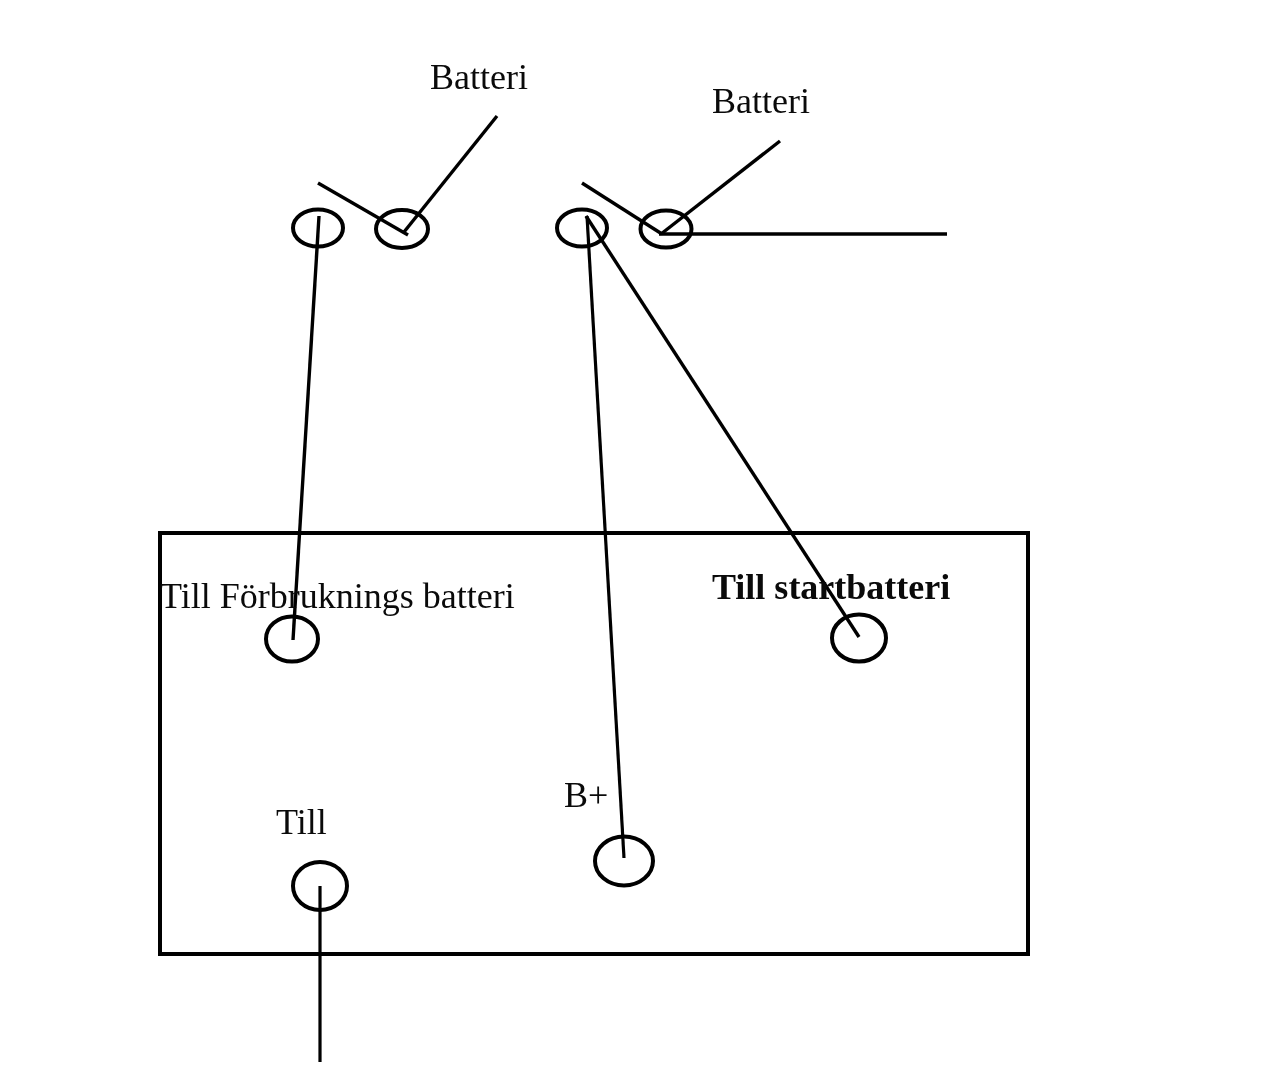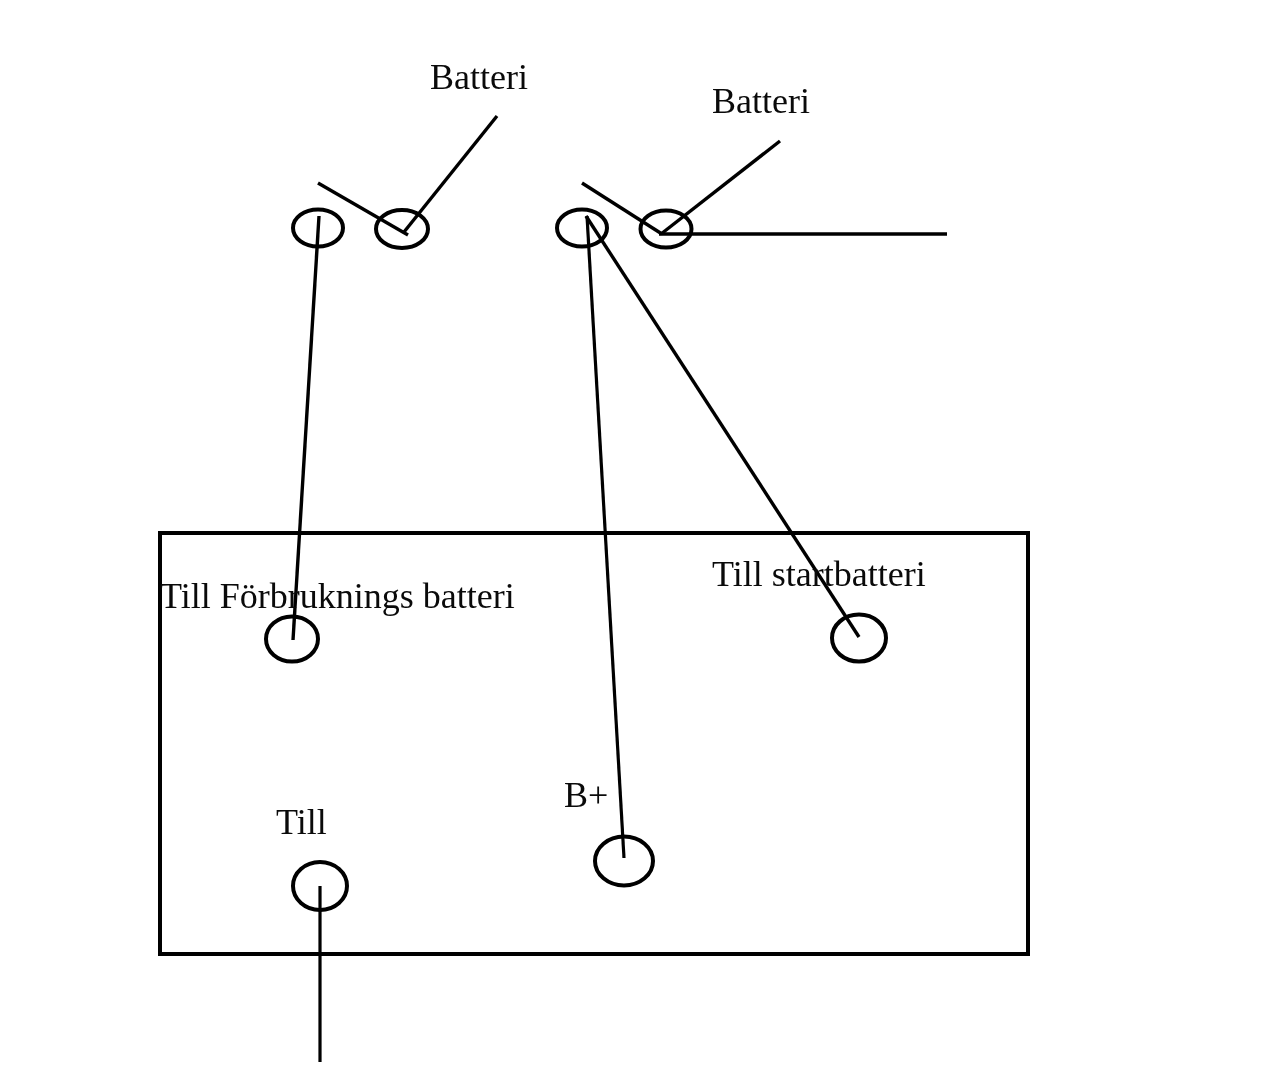--- a/index.html
+++ b/index.html
@@ -62,19 +62,19 @@
     <ellipse cx="320" cy="886" rx="27" ry="24" fill="none" stroke="#000000" stroke-width="4"></ellipse>
   </svg>
 
   <div class="lbl" style="left:430px; top:59px;">Batteri</div>
 
   <div class="lbl" style="left:712px; top:83px;">Batteri</div>
 
 
   <div class="lbl" style="left:160px; top:578px;">Till Förbruknings batteri</div>
 
-  <div class="lbl" style="left:712px; top:556px;">Till startbatteri</div>
+  <div class="lbl" style="left:712px; top:569px;font-weight:bold;">Till startbatteri</div>
 
   <div class="lbl" style="left:564px; top:777px;">B+</div>
 
   <div class="lbl" style="left:276px; top:804px;">Till</div>
 
 </div>
 
 </body></html>

